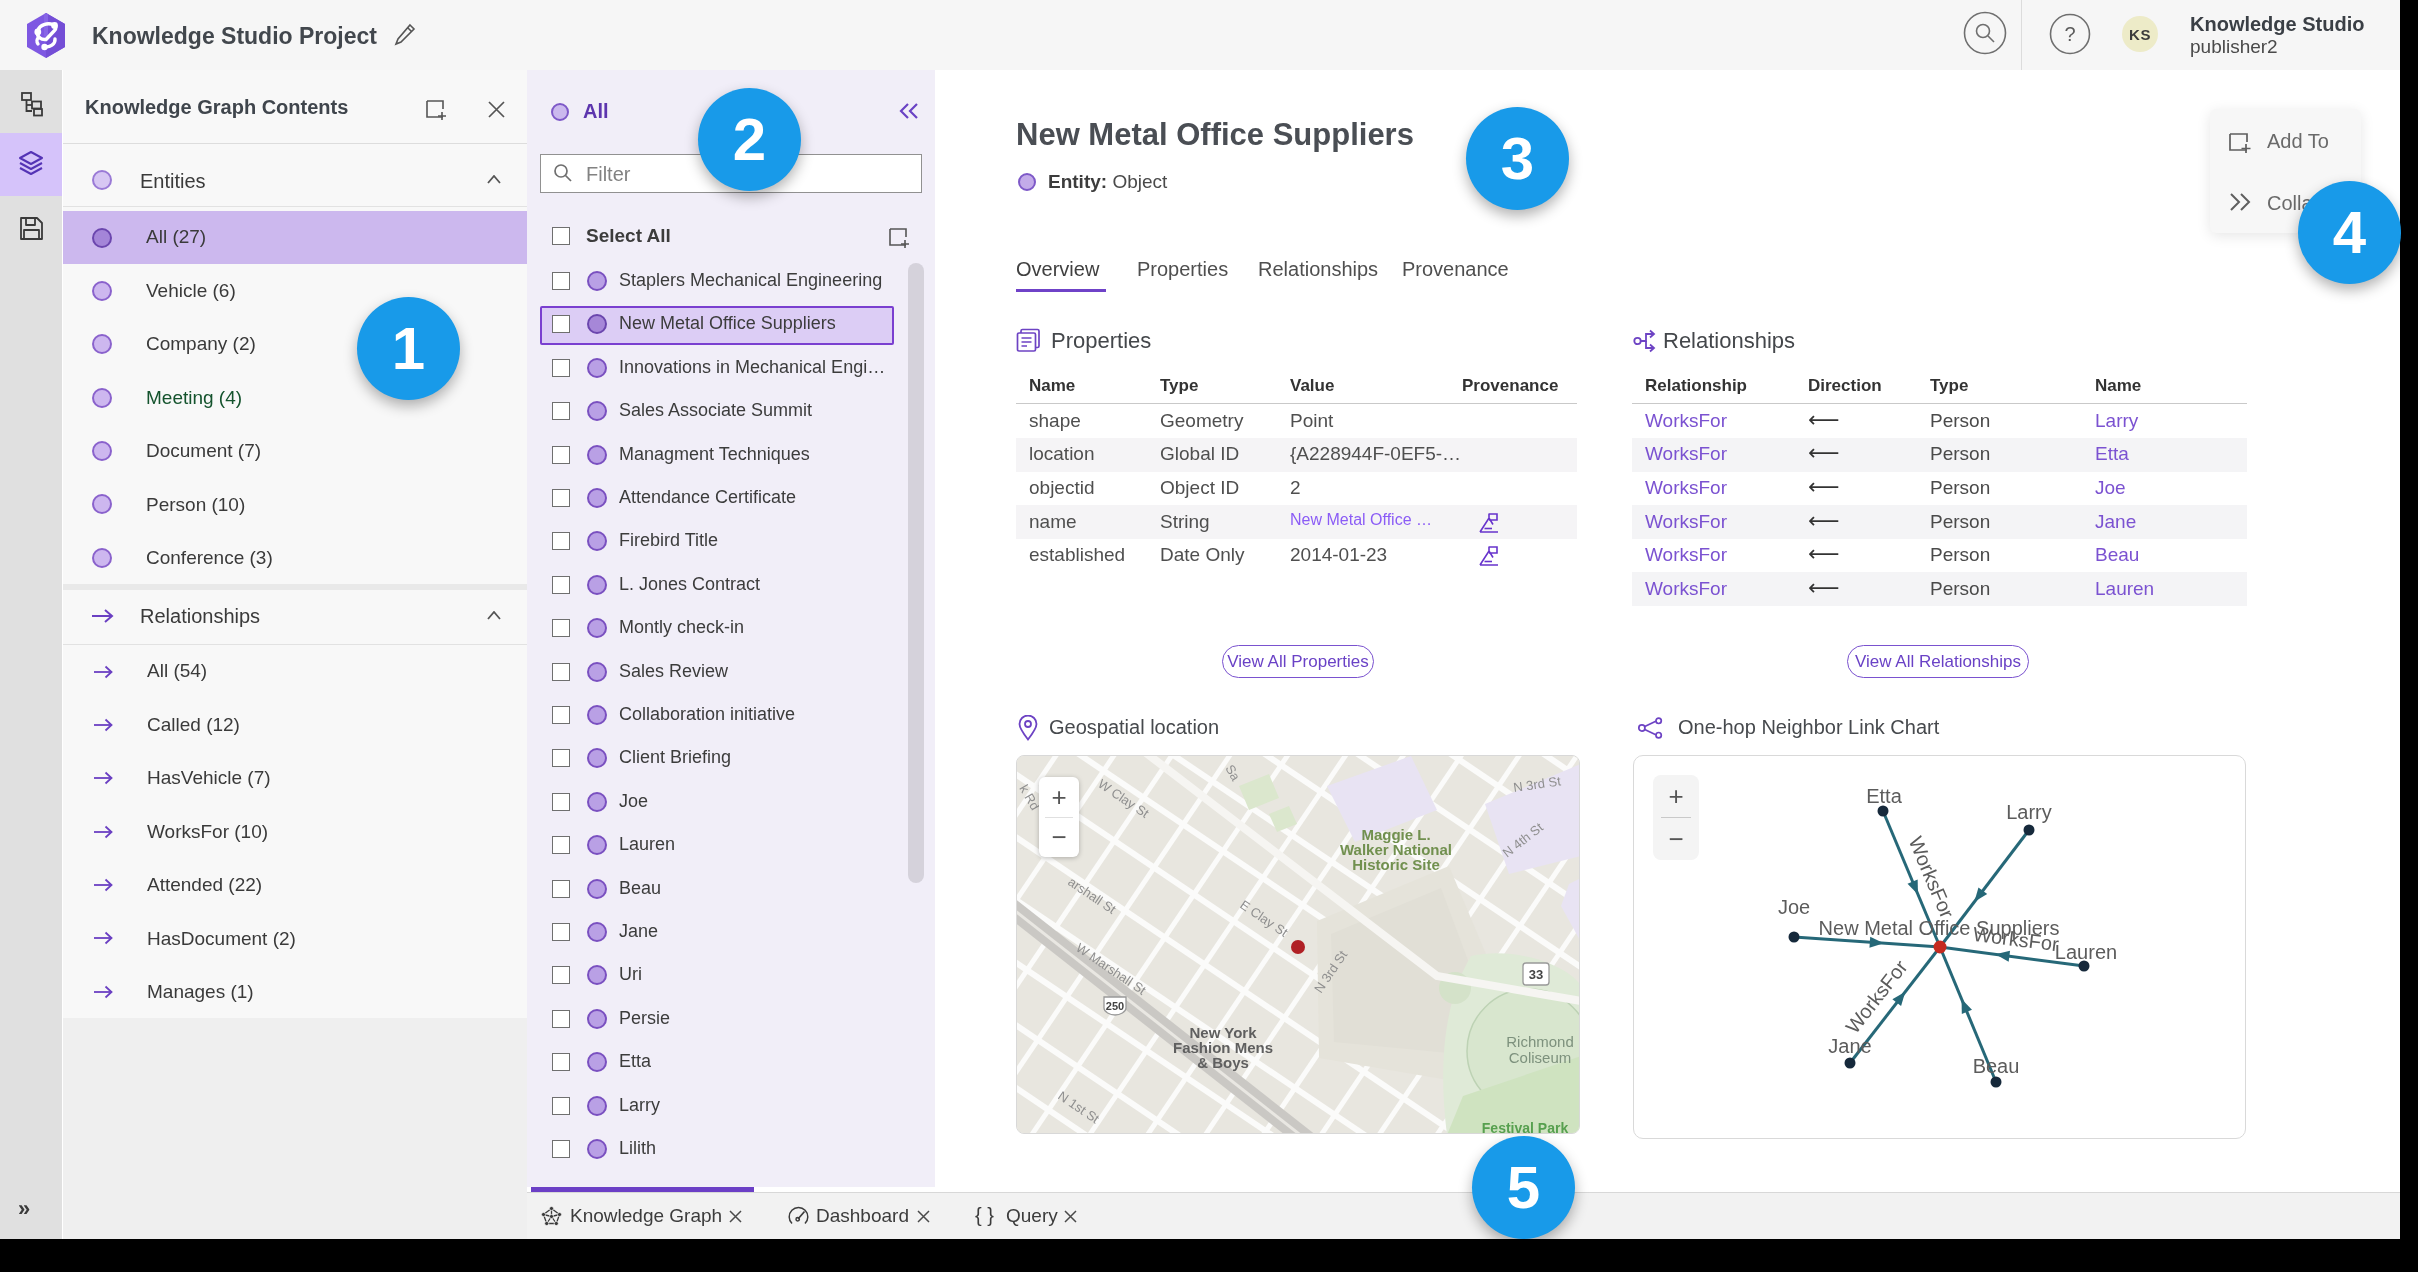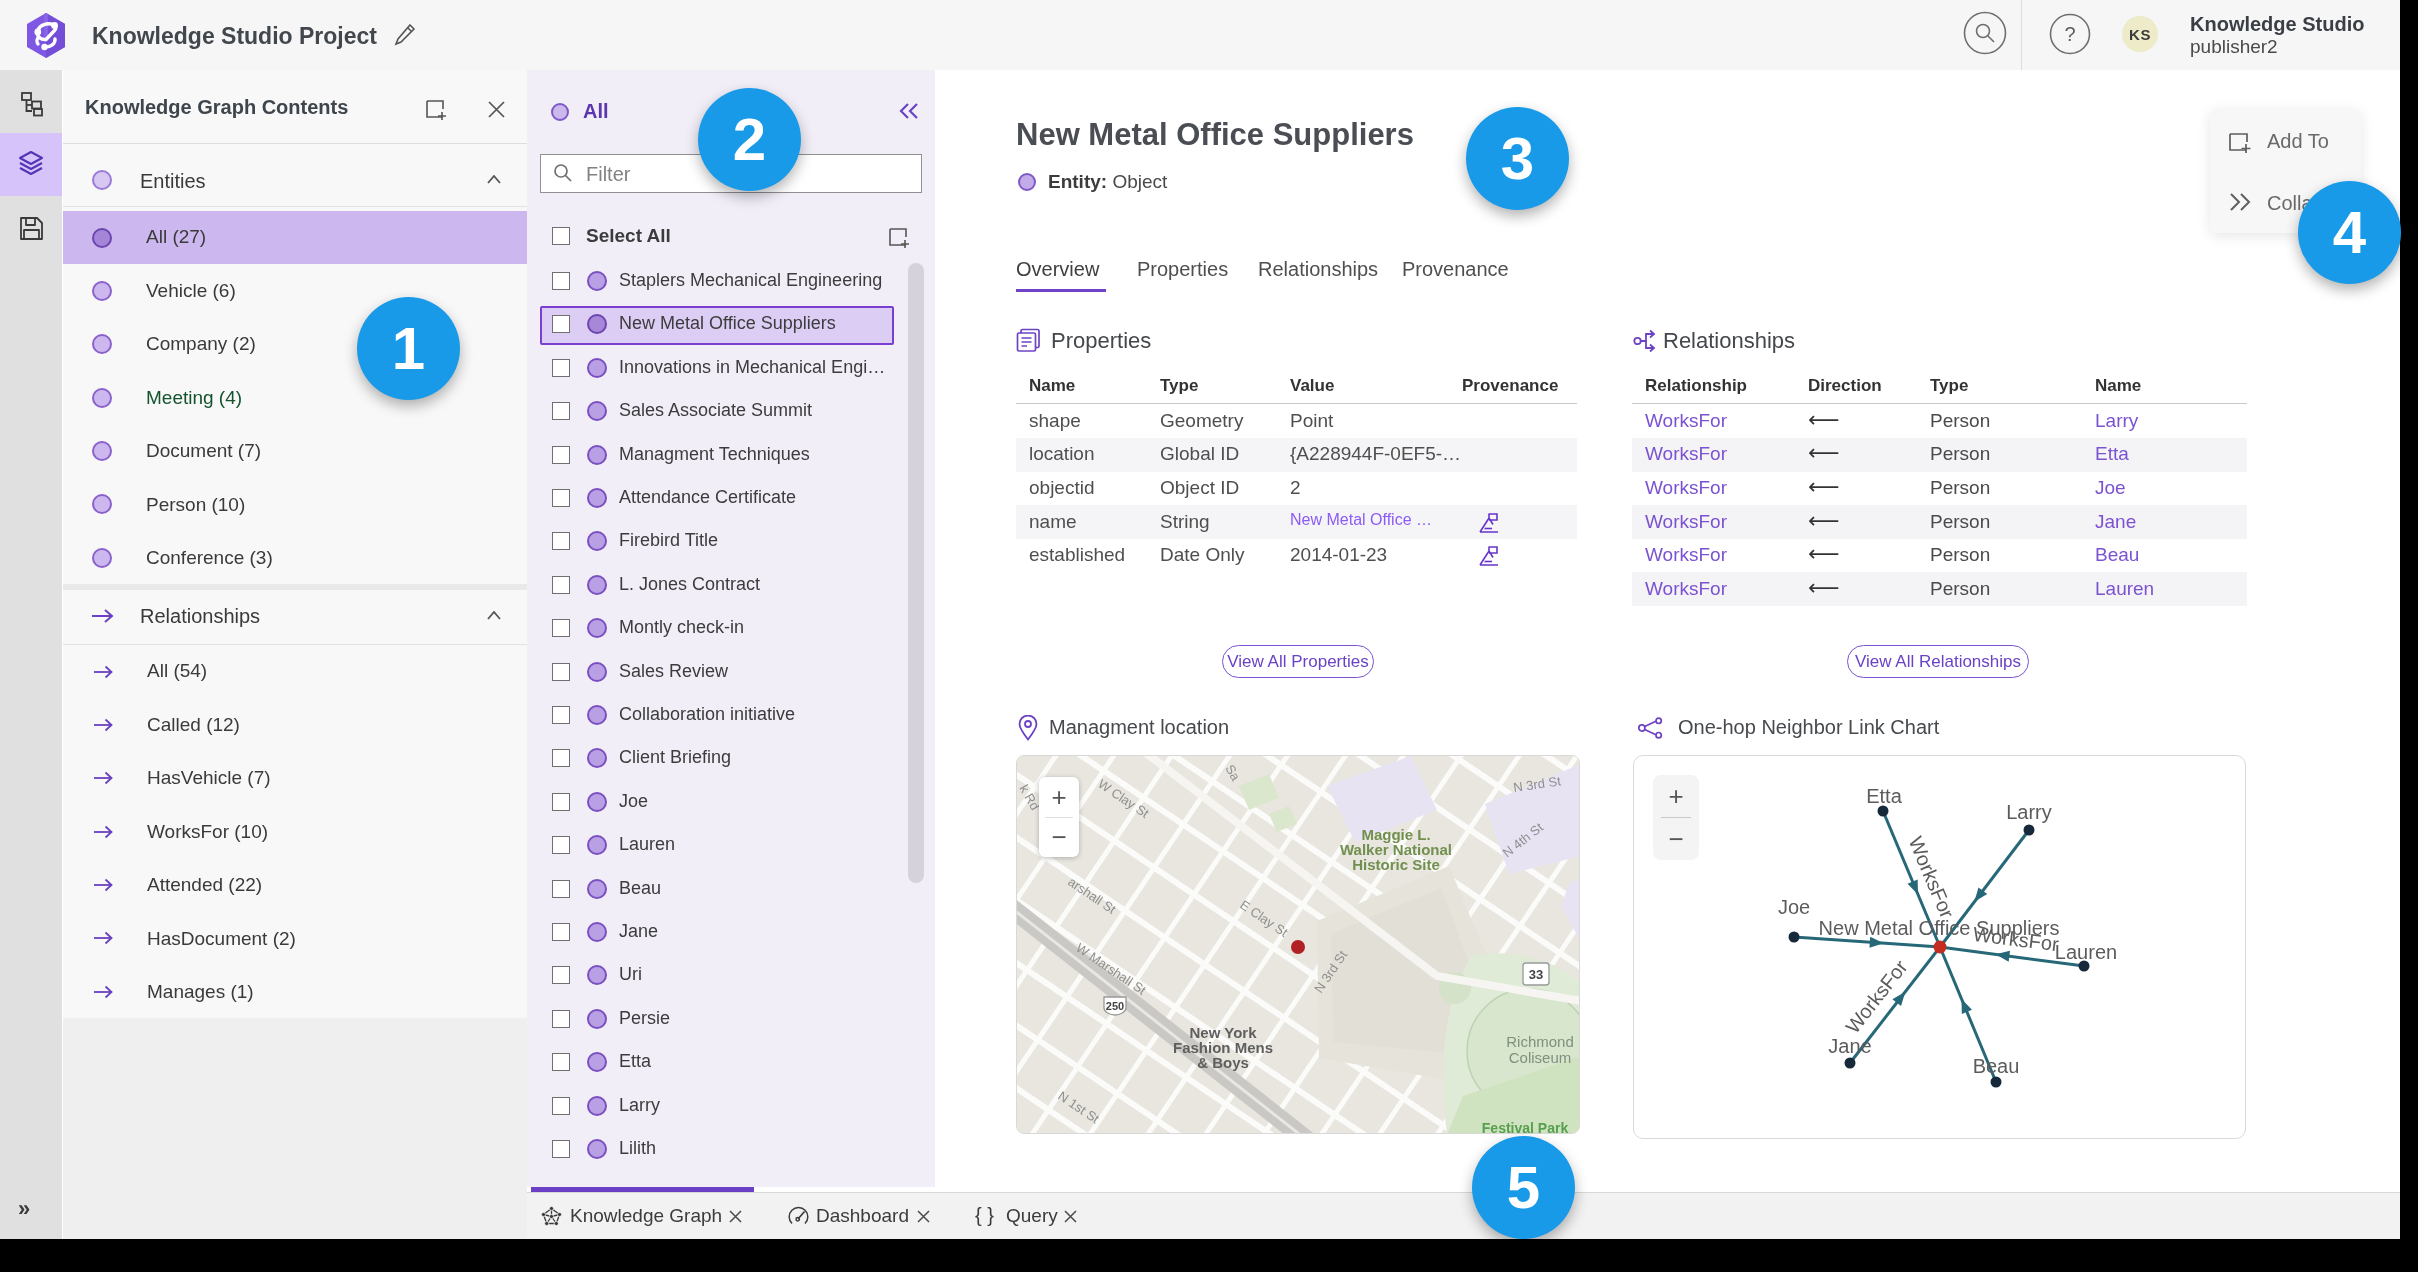--- a/index.html
+++ b/index.html
@@ -373,21 +373,21 @@
     <div class="abs" style="left:873px;top:505px;font-size:22px;color:#333;">⟵</div>
     <div class="abs" style="left:995px;top:508px;font-size:19px;color:#4a4a4a;">Person</div>
     <div class="abs" style="left:1160px;top:508px;font-size:19px;color:#7b52d1;">Lauren</div>
     <div class="abs" style="left:912px;top:575px;width:182px;height:33px;border:1.5px solid #7a52cf;border-radius:17px;background:#fff;display:flex;align-items:center;justify-content:center;font-size:17px;color:#6a42c6;white-space:nowrap;">View All Relationships</div>
     <svg class="abs" style="left:83px;top:645px;" width="20" height="26" viewBox="0 0 20 26">
       <g stroke="#6d43c4" stroke-width="1.8" fill="none">
           <path d="M10 24.5 C 10 24.5 18.5 13.5 18.5 9 A 8.5 8.5 0 0 0 1.5 9 C 1.5 13.5 10 24.5 10 24.5 Z"></path>
           <circle cx="10" cy="9" r="3"></circle>
         </g>
     </svg>
-    <div class="abs" style="left:114px;top:646px;font-size:20px;color:#46494d;">Managment location</div>
+    <div class="abs" style="left:114px;top:646px;font-size:20px;color:#46494d;">Geospatial location</div>
     <div id="mapbox" class="abs" style="left:81px;top:685px;width:564px;height:379px;border:1px solid #d8d8d8;border-radius:8px;overflow:hidden;background:#eeede7;">
     <svg width="564" height="379" viewBox="0 0 564 379">
       <rect x="0" y="0" width="564" height="379" fill="#eae8e1"></rect>
       <g transform="rotate(34 282 190)">
         <g fill="#e3e1d9">
           <rect x="-300" y="-320" width="1200" height="1000" fill="#e8e6df"></rect>
         </g>
         <g stroke="#fbfbfa" stroke-width="6">
           <path d="M-300 -210 L900 -210"></path>
               <path d="M-300 -158 L900 -158"></path>

